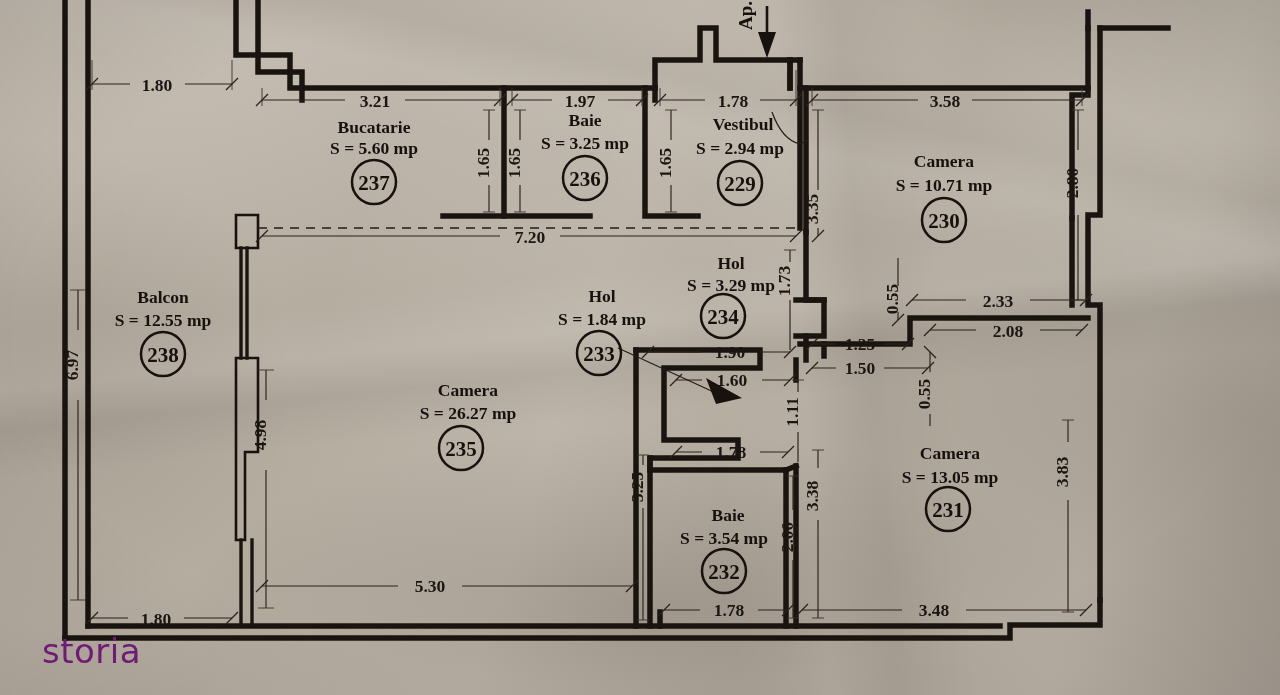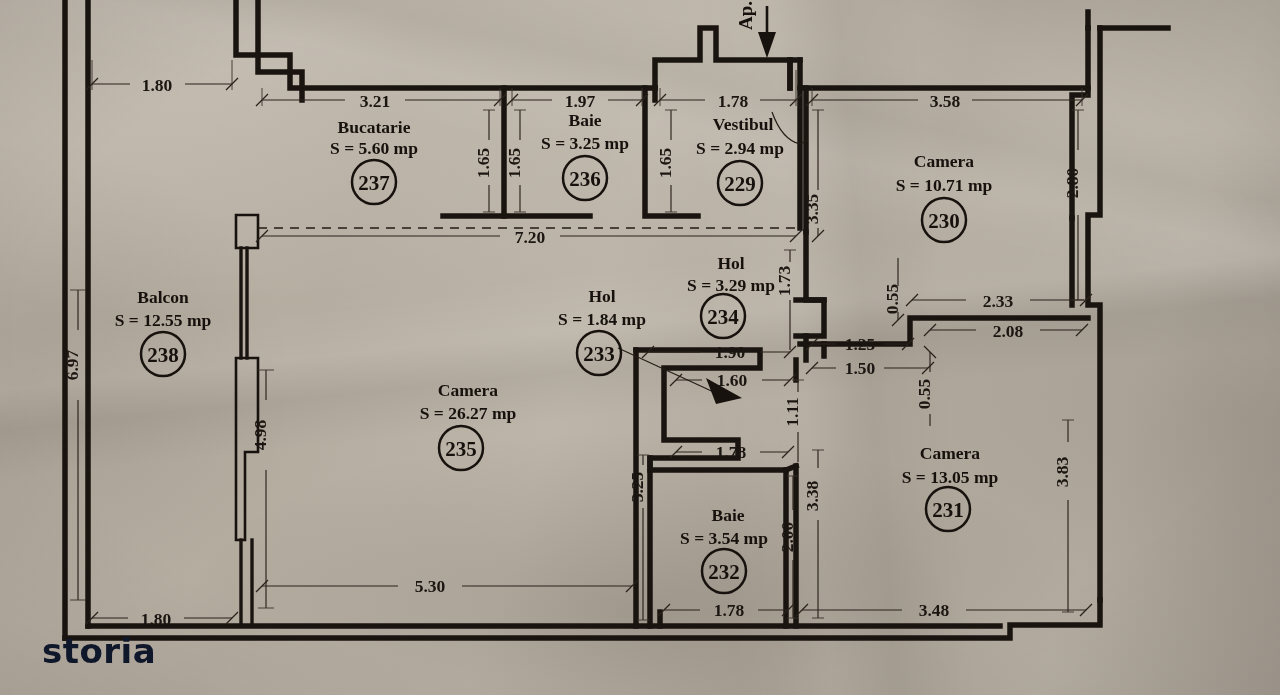--- a/index.html
+++ b/index.html
@@ -125,23 +125,23 @@
     font-weight: 700;
     fill: #16110d;
   }
   
   #watermark {
     position: absolute;
     left: 42px;
     top: 634px;
     font-family: "DejaVu Sans", "Liberation Sans", sans-serif;
     font-size: 34px;
-    font-weight: 700;
+    font-weight: 400;
     letter-spacing: 0.5px;
-    color: #0f172a;
+    color: #701a75;
     line-height: 1;
     user-select: none;
   }
   #vignette {
     position: absolute;
     inset: 0;
     pointer-events: none;
     background: radial-gradient(ellipse 88% 92% at 50% 48%, rgba(0,0,0,0) 55%, rgba(0,0,0,0.17) 100%);
   }
 </style>

